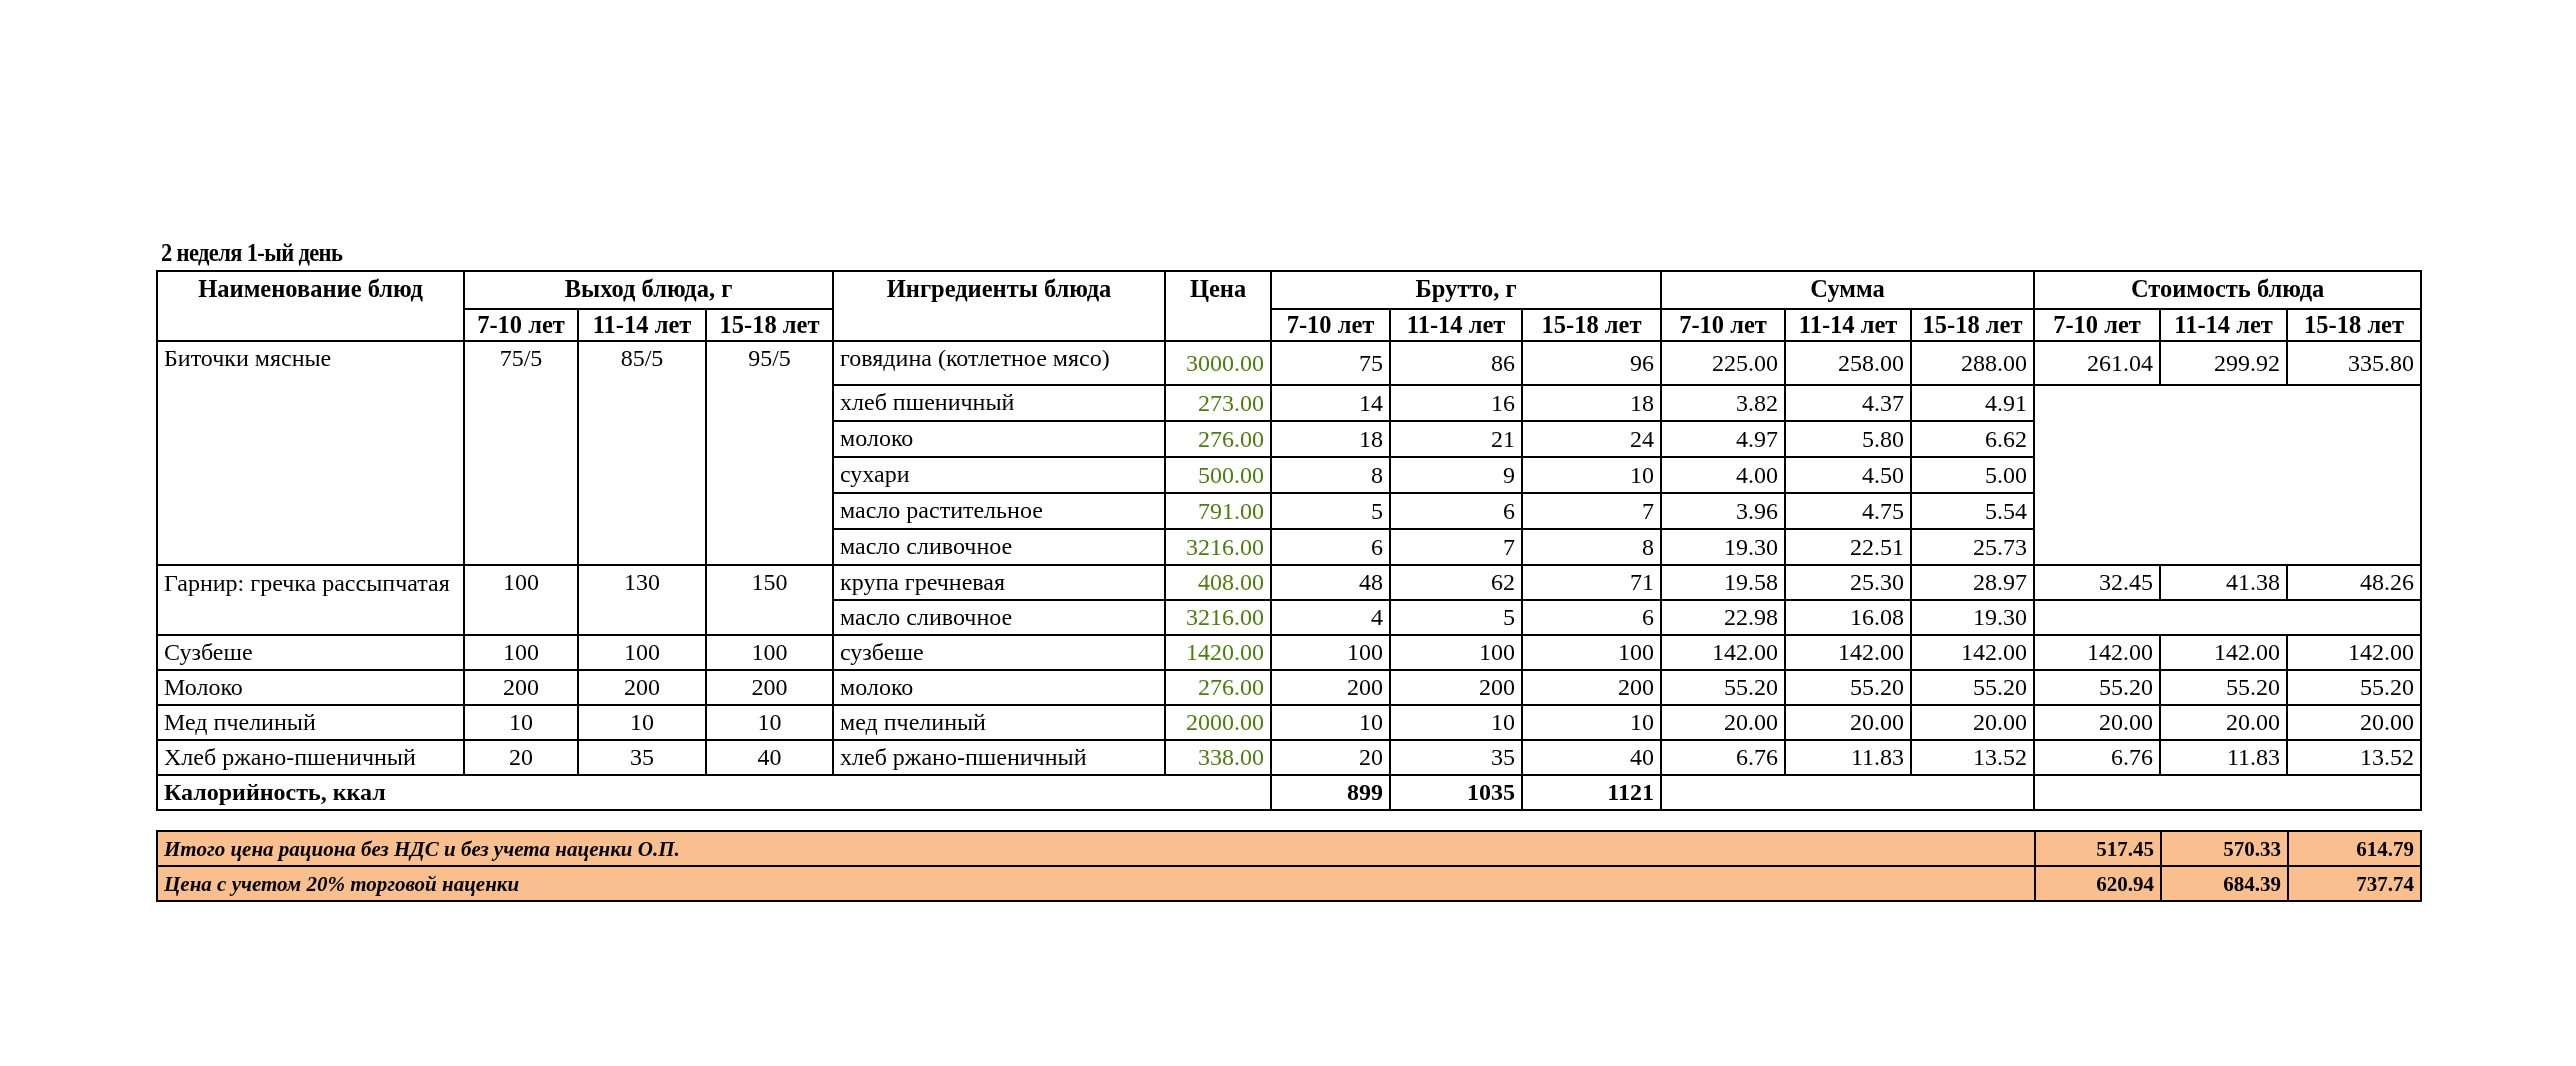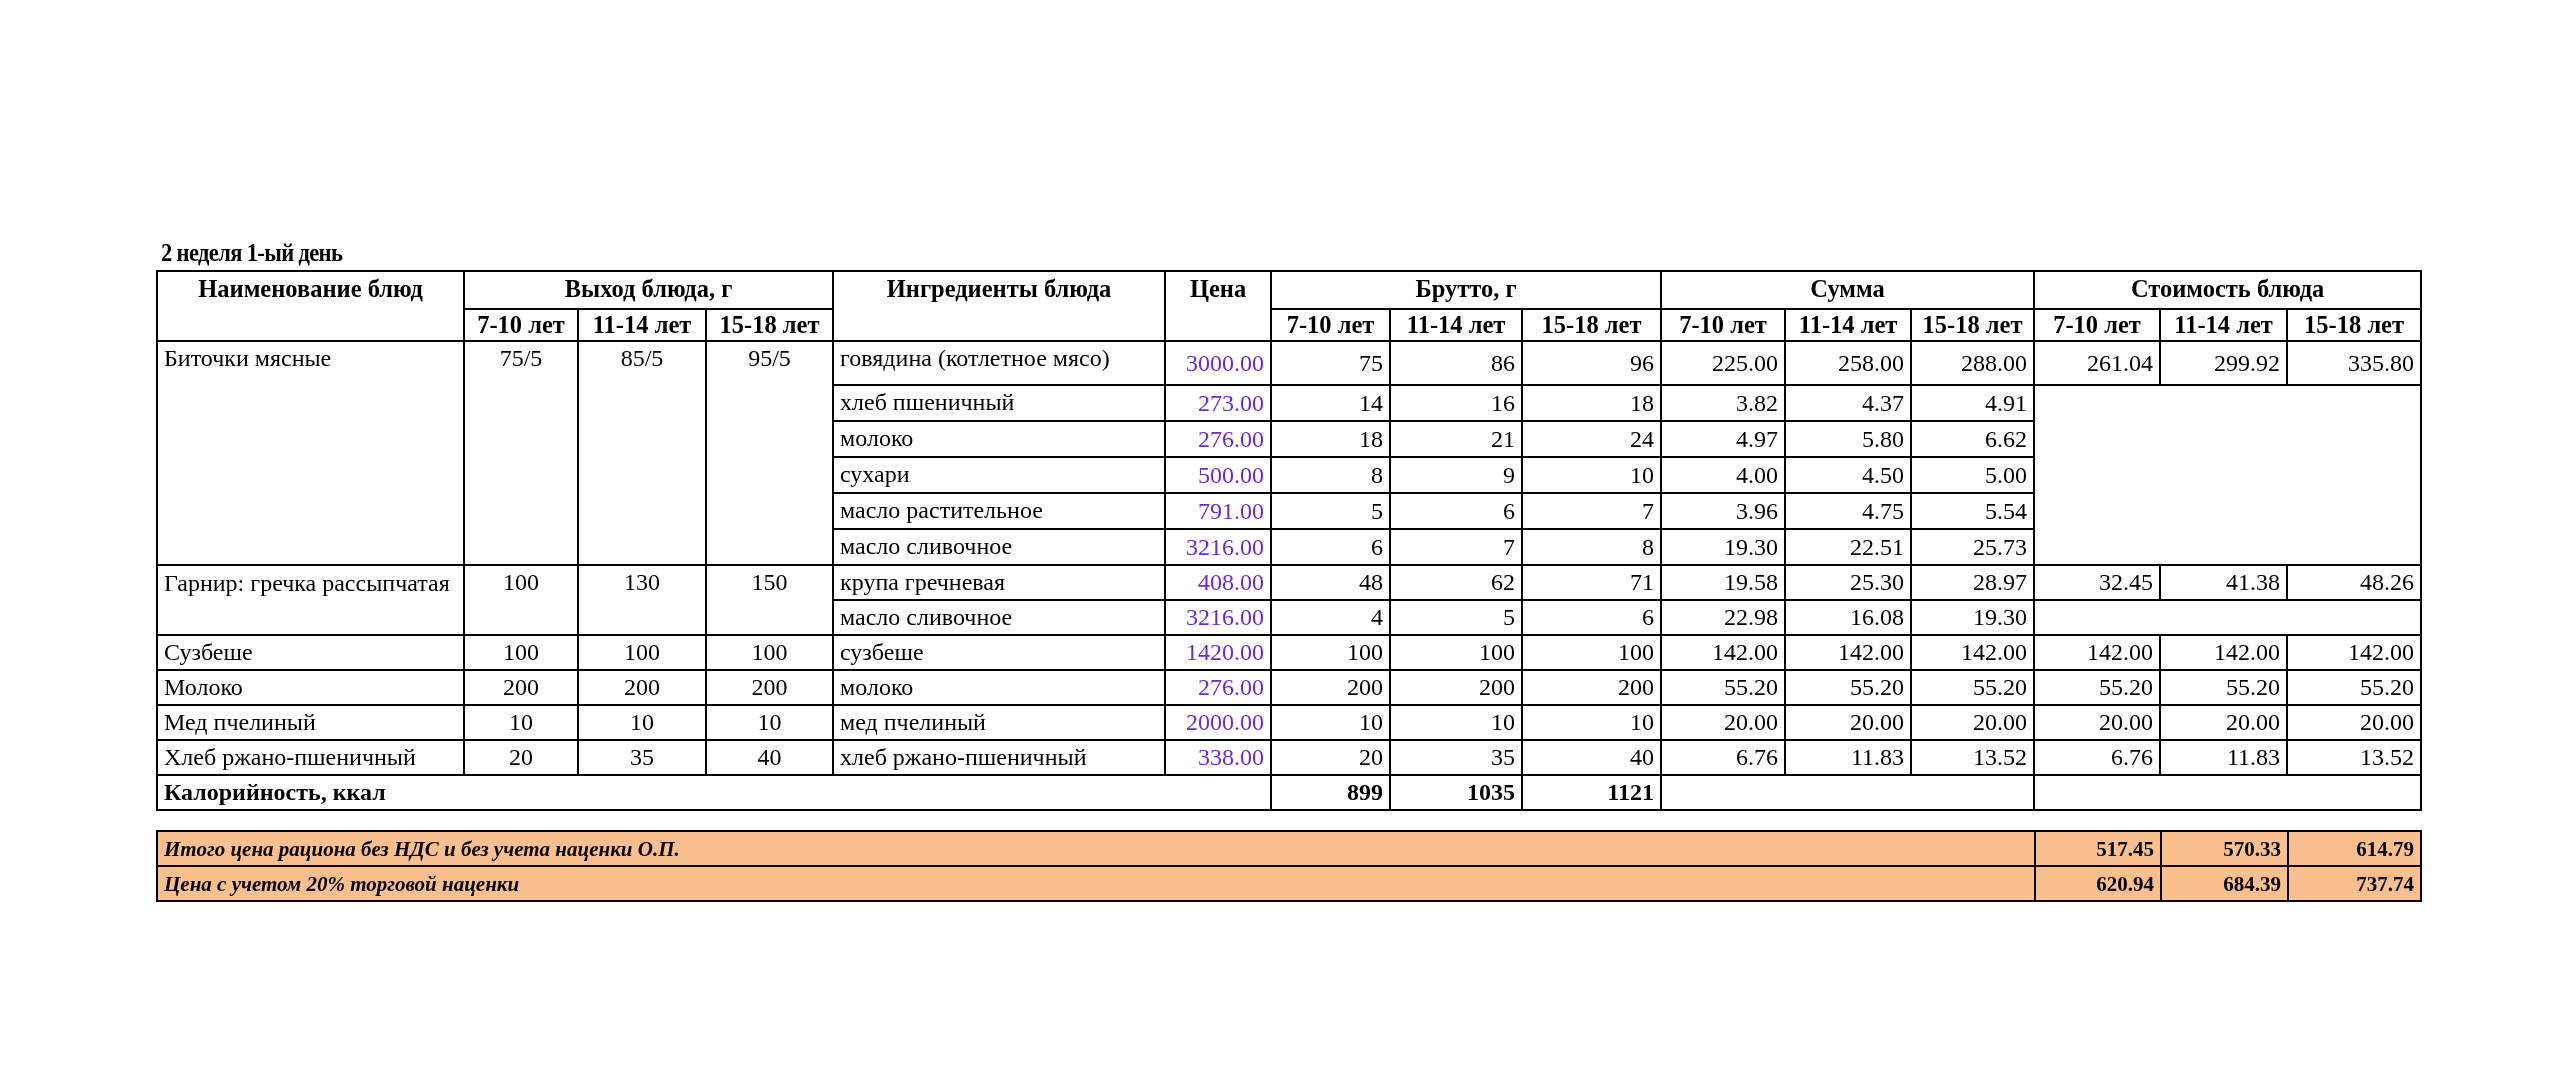--- a/index.html
+++ b/index.html
@@ -10,21 +10,21 @@
   table.menu { position:absolute; left:156px; top:270px; border-collapse:collapse;
                table-layout:fixed; width:2263px; font-size:24px; }
   table.menu td, table.menu th { border:2.2px solid #000; padding:0 6px; height:33px;
                white-space:nowrap; overflow:hidden; line-height:33px; box-sizing:border-box; }
   table.menu th { font-weight:bold; text-align:center; vertical-align:top; font-size:24.5px; }
   table.menu th.h1 { height:38px; line-height:33px; }
   table.menu th.h2 { height:16px; line-height:30px; }
   td.num { text-align:right; }
   td.ctr { text-align:center; vertical-align:top; }
   td.txt { text-align:left; vertical-align:top; }
-  td.price { text-align:right; color:#6d28d9; }
+  td.price { text-align:right; color:#4d7c0f; }
   td.gridlight { border-left:0.7px solid #bbb !important; }
   tr.cal td { font-weight:bold; }
   .wrap2 { white-space:normal !important; line-height:35px !important; }
   table.sum { position:absolute; left:156px; top:830px; border-collapse:collapse;
               table-layout:fixed; width:2263px; font-size:21px; background:#FABF8F; }
   table.sum td { border:2.2px solid #000; height:35px; padding:0 6px; box-sizing:border-box;
                  white-space:nowrap; line-height:30px; }
   table.sum td.lbl { font-style:italic; font-weight:bold; border-right:2.2px solid #000; }
   table.sum td.val { font-weight:bold; text-align:right; font-family:"Liberation Serif", serif; }
   table.sum tr:first-child td { border-bottom:1.5px solid #000; }

